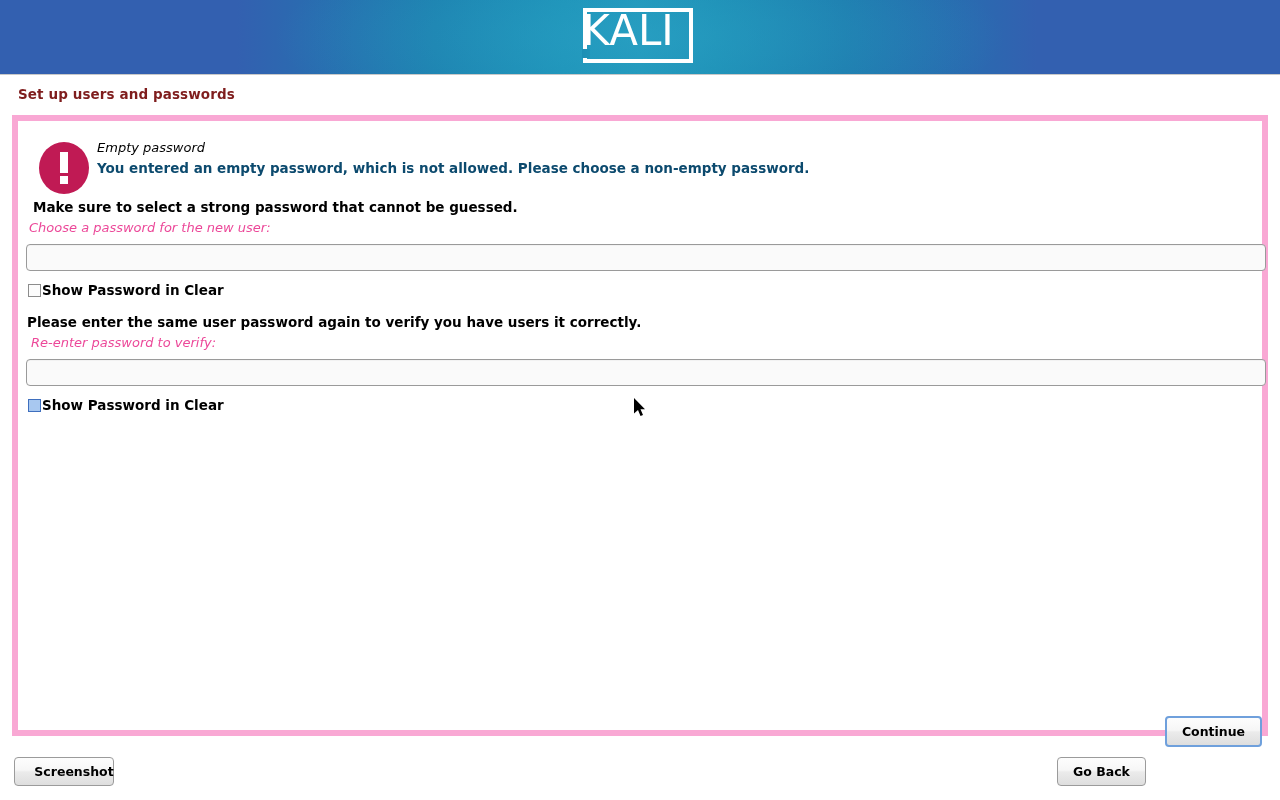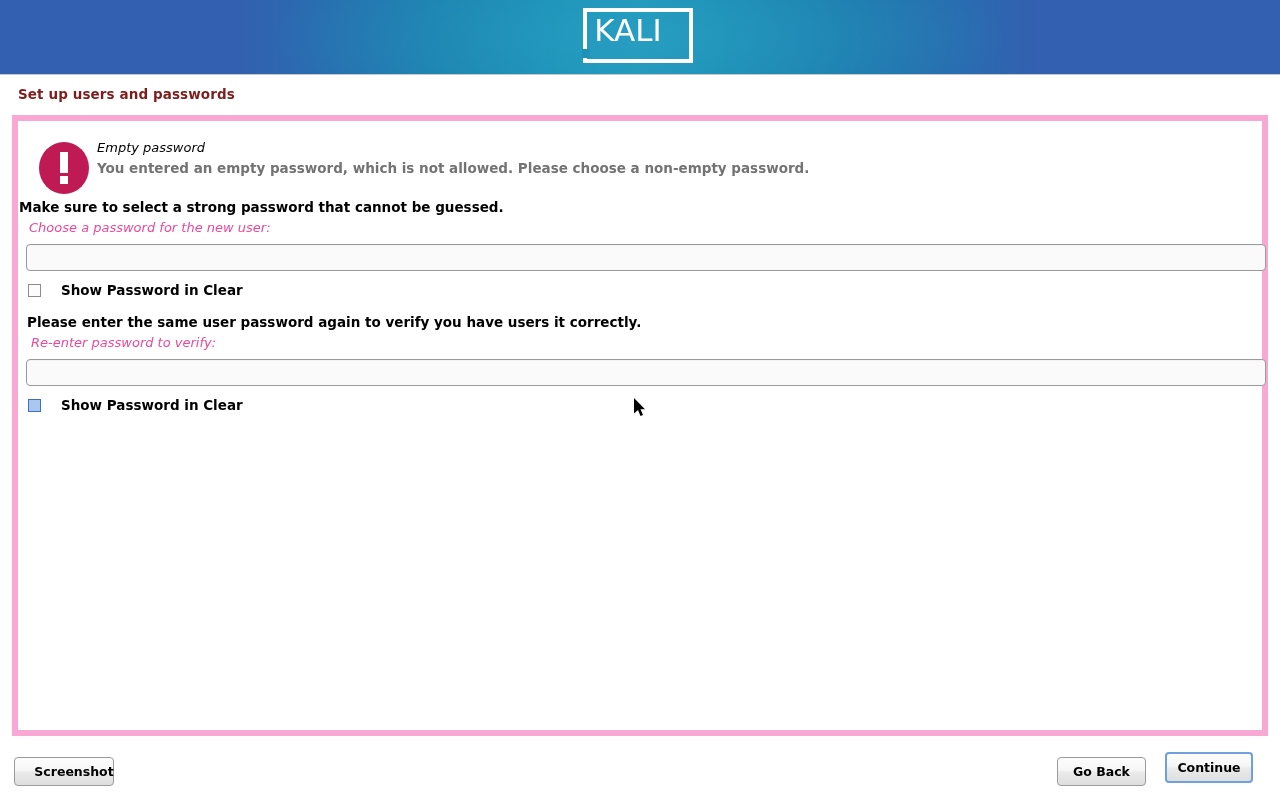--- a/index.html
+++ b/index.html
@@ -75,21 +75,21 @@
     position: absolute;
     left: 0;
     top: 0;
     width: 90px;
     height: 55px;
     display: flex;
     align-items: center;
     justify-content: center;
     color: #ffffff;
     font-family: "DejaVu Sans", "Liberation Sans", sans-serif;
-    font-size: 31px;
+    font-size: 42px;
     font-weight: 400;
     letter-spacing: 0px;
     line-height: 1;
     padding-bottom: 10px;
     box-sizing: border-box;
   }
   #banner-bottom-rule {
     position: absolute;
     left: 0;
     top: 74px;
@@ -165,21 +165,21 @@
     font-style: italic;
     font-weight: 400;
     color: #000000;
   }
   #error-desc {
     position: absolute;
     left: 70px;
     top: 30px;
     font-size: 13.5px;
     font-weight: bold;
-    color: #737373;
+    color: #0c4a6e;
   }
 
   
   .form-strong {
     position: absolute;
     font-size: 13.5px;
     font-weight: bold;
     color: #000000;
   }
   .form-label {
@@ -200,21 +200,21 @@
     font-size: 13px;
     color: #000000;
     padding: 0 6px;
     outline: none;
     box-shadow: inset 0 1px 0 rgba(0,0,0,0.03);
   }
   .checkrow {
     position: absolute;
     display: flex;
     align-items: center;
-    gap: 20px;
+    gap: 1px;
   }
   .checkbox {
     width: 13px;
     height: 13px;
     box-sizing: border-box;
     border: 1px solid #8c8c8c;
     background: #fcfcfc;
     flex: 0 0 auto;
   }
   .checkbox.focused {
@@ -280,37 +280,37 @@
 
   <div id="error-block">
     <div id="error-icon">
       <div class="bang-bar"></div>
       <div class="bang-dot"></div>
     </div>
     <div id="error-title">Empty password</div>
     <div id="error-desc">You entered an empty password, which is not allowed. Please choose a non-empty password.</div>
   </div>
 
-  <div class="form-strong" style="left:1px; top:78px;">Make sure to select a strong password that cannot be guessed.</div>
+  <div class="form-strong" style="left:15px; top:78px;">Make sure to select a strong password that cannot be guessed.</div>
   <div class="form-label" style="left:11px; top:99px;">Choose a password for the new user:</div>
   <input class="text-input" style="left: 8px; top: 123px; width: 1240px;" type="password" placeholder="">
   <div class="checkrow" style="left:10px; top:161px;">
     <span class="checkbox"></span>
     <span class="clabel">Show Password in Clear</span>
   </div>
 
   <div class="form-strong" style="left:9px; top:193px;">Please enter the same user password again to verify you have users it correctly.</div>
   <div class="form-label" style="left:13px; top:214px;">Re-enter password to verify:</div>
   <input class="text-input" style="left: 8px; top: 238px; width: 1240px;" type="password" placeholder="">
   <div class="checkrow" style="left:10px; top:276px;">
     <span class="checkbox focused"></span>
     <span class="clabel">Show Password in Clear</span>
   </div>
 
 </div>
 
 <div class="btn" style="left:14px; top:757px; width:100px;padding-left:20px;">Screenshot</div>
 <div class="btn" style="left:1057px; top:757px; width:89px;">Go Back</div>
-<div class="btn focused" style="left:1165px; top:752px; width:88px; height:31px;">Continue</div>
+<div class="btn focused" style="left:1165px; top:716px; width:97px; height:31px;">Continue</div>
 
 <svg id="cursor" viewBox="0 0 14 20">
   <polygon points="0,0 0,15.5 4,12 6.5,18 9,17 6.5,11.2 11,11.2" fill="#000000"></polygon>
 </svg>
 
 </body></html>

